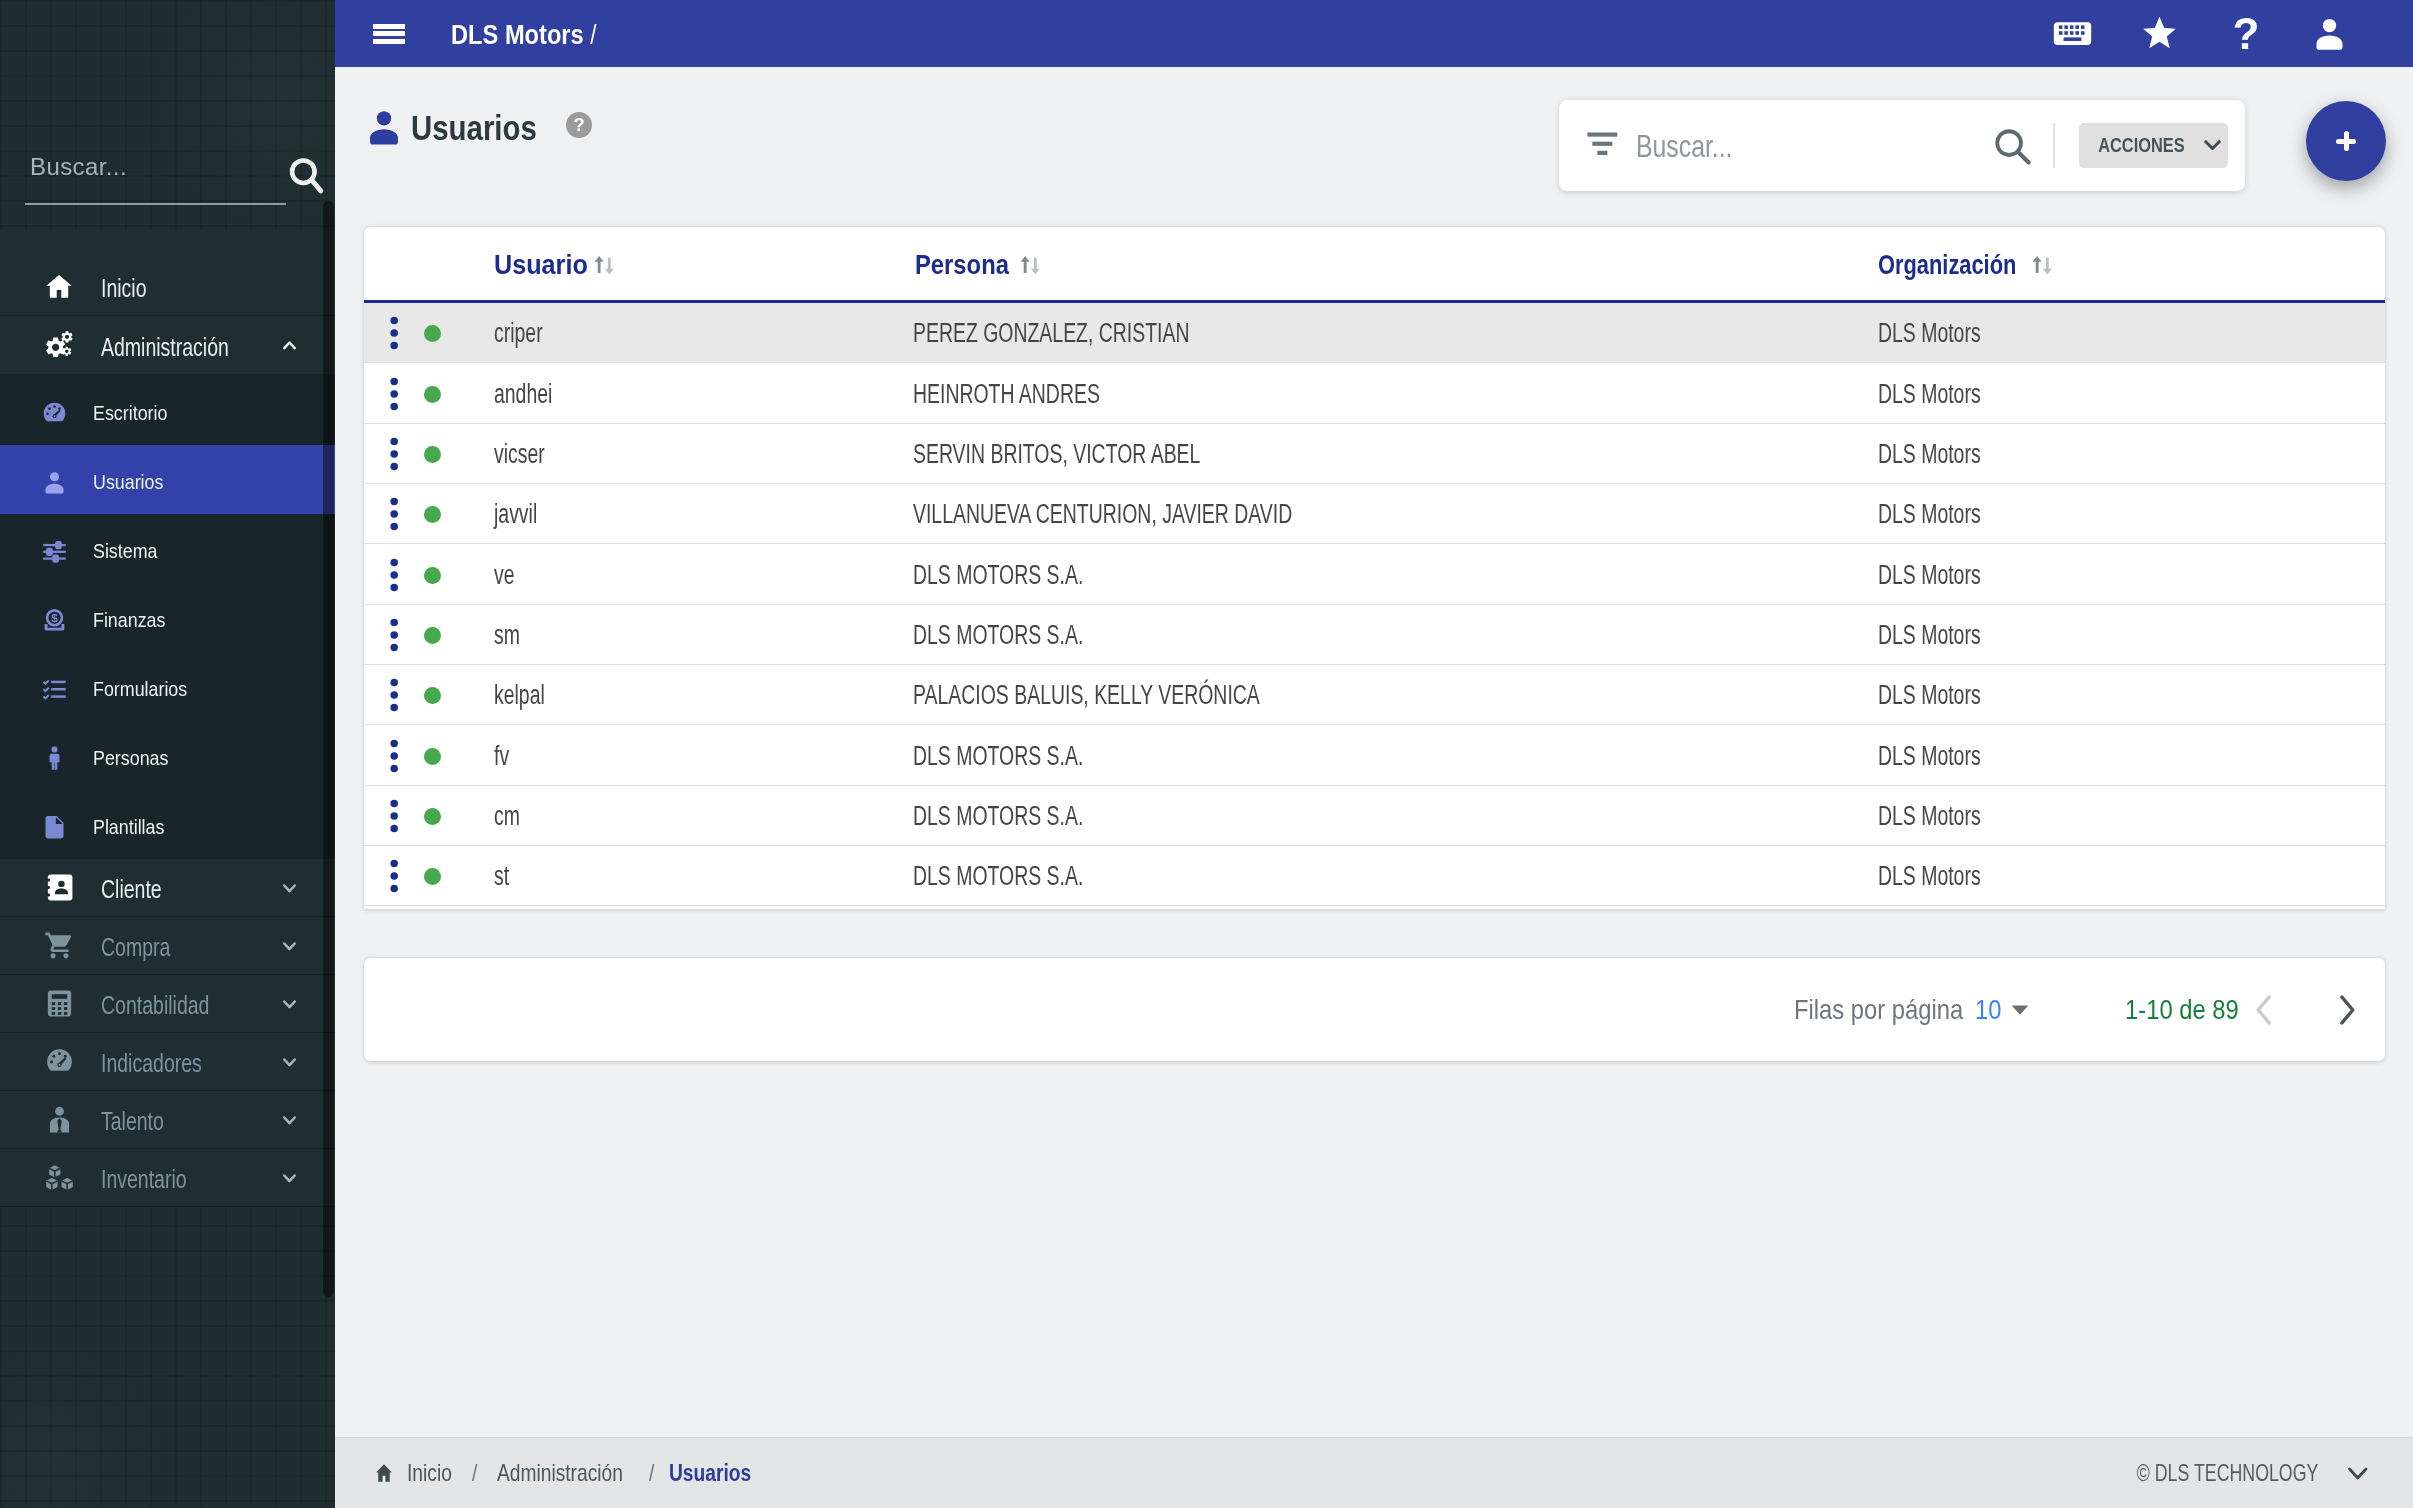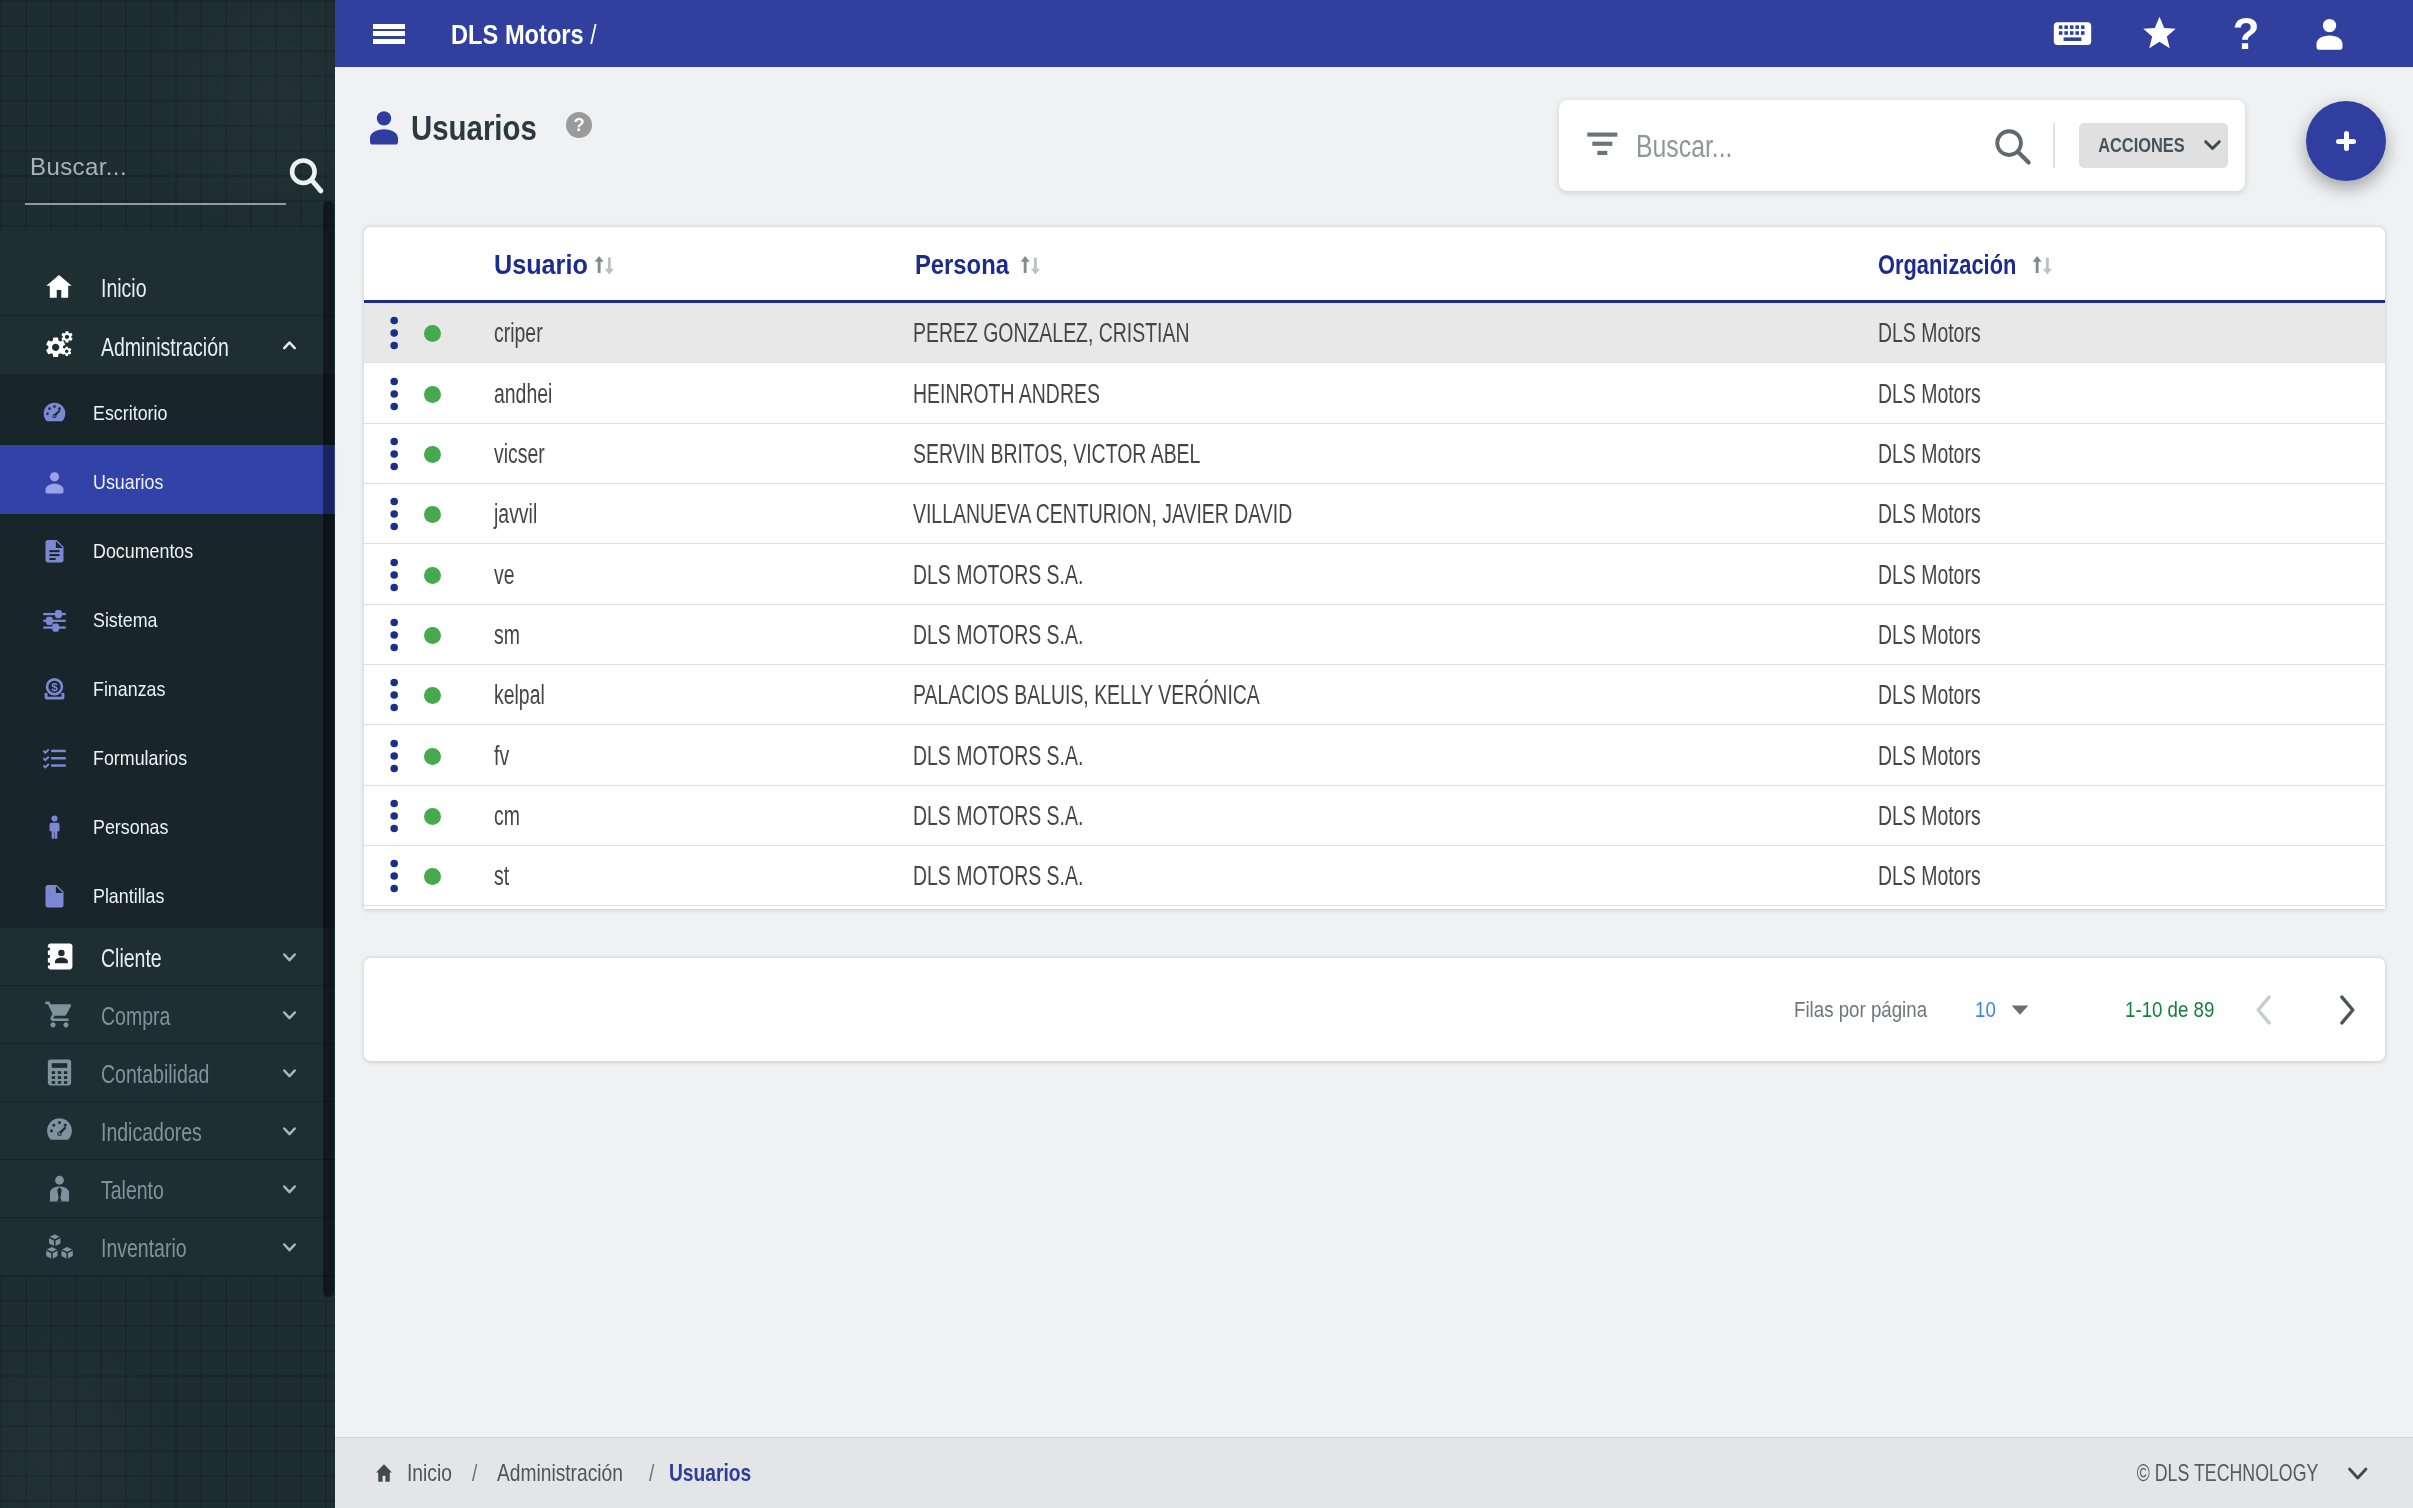--- a/index.html
+++ b/index.html
@@ -66,21 +66,21 @@
 .trow.first { background:#e8e8e8; }
 .cell { position:absolute; top:0; height:60px; display:flex; align-items:center; transform:scaleX(0.72); transform-origin:left center; white-space:nowrap; }
 .kebab { position:absolute; left:26px; top:0; height:60px; display:flex; align-items:center; }
 .gdot { position:absolute; left:60px; top:22px; width:17px; height:17px; border-radius:50%; background:#46a94d; }
 .c-user { left:130px; }
 .c-pers { left:549px; }
 .c-org  { left:1514px; }
 
 
 #pagcard { position:absolute; left:364px; top:958px; width:2021px; height:103px; background:#fff; border-radius:6.7px; box-shadow:0 0.8px 4.2px rgba(0,0,0,0.18); }
-.pg { position:absolute; top:0; height:103px; display:flex; align-items:center; font-size:22px; color:#6f767c; }
+.pg { position:absolute; top:0; height:103px; display:flex; align-items:center; font-size:28px; color:#6f767c; }
 .pg .tx { transform:scaleX(0.85); transform-origin:left center; white-space:nowrap; }
 
 
 #footer { position:absolute; left:335px; top:1437px; width:2078px; height:71px; background:#e3e5e6; border-top:1.7px solid #d3d6d7; font-size:24px; color:#4b565c; }
 #crumbs span.c { position:absolute; top:0; height:70px; display:flex; align-items:center; transform-origin:left center; transform:scaleX(0.8); white-space:nowrap; }
 #crumbs .sel { color:#2d3c9a; font-weight:bold; }
 #copyr { position:absolute; right:95px; top:0; height:70px; display:flex; align-items:center; transform:scaleX(0.74); transform-origin:right center; white-space:nowrap; color:#555c60; }
 </style>
 </head>
 <body>
@@ -138,34 +138,20 @@
           <span class="mi-txt">Escritorio</span>
         </div>
         <div class="mi mi-sub mi-sel">
           <span class="mi-ic">
             <svg width="28.5" height="28.5" viewBox="0 0 24 24">
               <circle cx="12" cy="7.1" r="4.1" fill="#98a3ea"></circle>
               <path d="M12 13.3c-4.4 0-8 2.2-8 5v2.2c0 0.8 0.6 1.5 1.4 1.5h13.2c0.8 0 1.4-0.7 1.4-1.5v-2.2c0-2.8-3.6-5-8-5z" fill="#98a3ea"></path>
             </svg>
           </span>
           <span class="mi-txt">Usuarios</span>
-        </div>
-        <div class="mi mi-sub">
-          <span class="mi-ic">
-            <svg width="28.5" height="28.5" viewBox="0 0 24 24">
-              <path d="M14 2H6c-1.1 0-2 .9-2 2v16c0 1.1.9 2 2 2h12c1.1 0 2-.9 2-2V8l-6-6z" fill="#7d88d4"></path>
-              <g fill="#18262b">
-                <path d="M13.2 2.8V9h6.2z"></path>
-                <rect x="7.5" y="11" width="9" height="1.8"></rect>
-                <rect x="7.5" y="14.5" width="9" height="1.8"></rect>
-                <rect x="7.5" y="18" width="5.5" height="1.8"></rect>
-              </g>
-            </svg>
-          </span>
-          <span class="mi-txt">Documentos</span>
         </div>
         <div class="mi mi-sub">
           <span class="mi-ic">
             <svg width="28.5" height="28.5" viewBox="0 0 24 24">
               <g stroke="#7d88d4" stroke-width="2" fill="#7d88d4">
                 <line x1="2" y1="6.5" x2="22" y2="6.5"></line>
                 <rect x="13.5" y="3.8" width="4" height="5.4" rx="1"></rect>
                 <line x1="2" y1="12.5" x2="22" y2="12.5"></line>
                 <rect x="5.5" y="9.8" width="4" height="5.4" rx="1"></rect>
                 <line x1="2" y1="18.5" x2="22" y2="18.5"></line>

